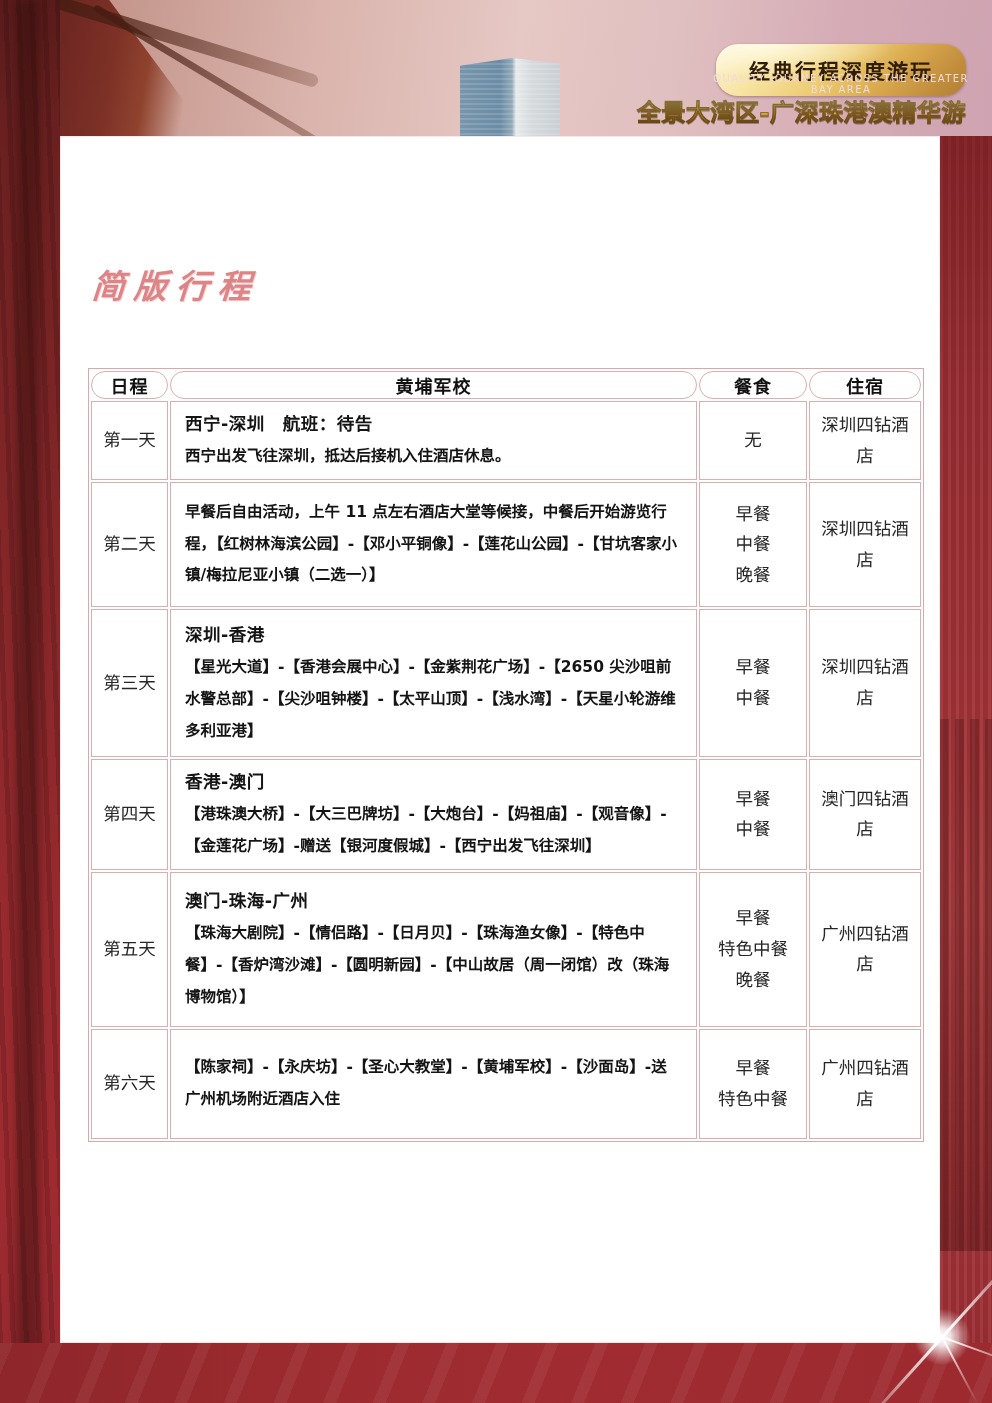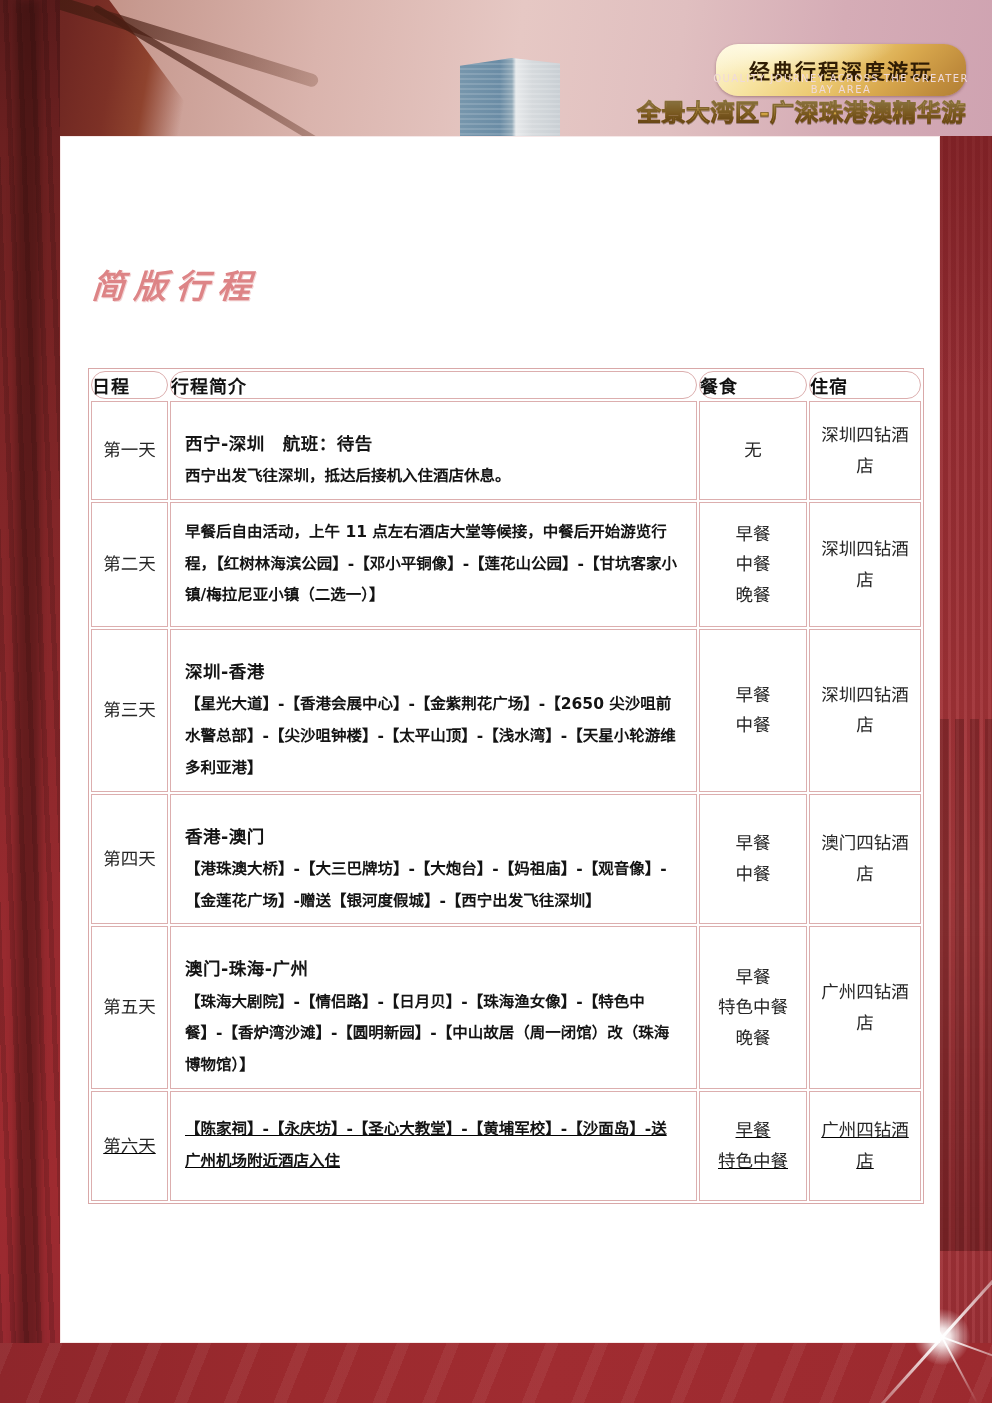--- a/index.html
+++ b/index.html
@@ -116,32 +116,32 @@
     position:absolute; left:88px; top:368px; z-index:2;
     width:834px; table-layout:fixed;
     border-collapse:separate; border-spacing:2px;
     background:#ffffff; border:1px solid #d9a8a8;
   }
   table.itinerary th, table.itinerary td{
     border:1px solid #dcaeae; background:#fff; vertical-align:middle;
   }
   table.itinerary th{
     height:20px; font-family:"DejaVu Serif", serif; font-weight:700;
-    font-size:18px; color:#111; text-align:left; letter-spacing:1px;border-radius:14px;
+    font-size:18px; color:#111; text-align:center; letter-spacing:1px;border-radius:14px;
   }
   td.day-cell, td.meals-cell, td.hotel-cell{
     font-family:"DejaVu Serif", serif; font-size:17.5px; color:#262626;
     text-align:center; line-height:1.75; padding:4px 6px;
   }
   td.itinerary-cell{
     padding:6px 14px; text-align:left;
     font-family:"DejaVu Sans", sans-serif; font-weight:700;
     font-size:15.5px; line-height:2.05; color:#141414;
   }
-  .itinerary-heading{ font-size:17.5px; letter-spacing:.5px; line-height:1.9;margin-top:20px; }
+  .itinerary-heading{ font-size:17.5px; letter-spacing:.5px; line-height:1.9; }
   .meal-item{ display:block; }
 </style>
 </head>
 <body>
 
 <div class="page">
 
   <div class="bg-top">
     <div class="silhouette-left"></div>
     <div class="branch b1"></div>
@@ -165,21 +165,21 @@
   <table class="itinerary">
       <colgroup>
         <col style="width: 77px;">
         <col style="width: 527px;">
         <col style="width: 108px;">
         <col style="width: 112px;">
       </colgroup>
       <thead>
         <tr>
           <th>日程</th>
-          <th>行程简介</th>
+          <th>黄埔军校</th>
           <th>餐食</th>
           <th>住宿</th>
         </tr>
       </thead>
       <tbody>
         <tr style="height: 69px;">
           <td class="day-cell">第一天</td>
           <td class="itinerary-cell">
             <div class="itinerary-heading">西宁-深圳　航班：待告</div>
             <div class="itinerary-description">西宁出发飞往深圳，抵达后接机入住酒店休息。</div>
@@ -231,21 +231,21 @@
             <div class="itinerary-heading">澳门-珠海-广州</div>
             <div class="itinerary-description">【珠海大剧院】-【情侣路】-【日月贝】-【珠海渔女像】-【特色中餐】-【香炉湾沙滩】-【圆明新园】-【中山故居（周一闭馆）改（珠海博物馆）】</div>
           </td>
           <td class="meals-cell">
             <span class="meal-item">早餐</span>
             <span class="meal-item">特色中餐</span>
             <span class="meal-item">晚餐</span>
           </td>
           <td class="hotel-cell">广州四钻酒店</td>
         </tr>
-        <tr style="height: 110px; text-decoration: underline;">
+        <tr style="height: 110px;">
           <td class="day-cell">第六天</td>
           <td class="itinerary-cell">
             <div class="itinerary-description">【陈家祠】-【永庆坊】-【圣心大教堂】-【黄埔军校】-【沙面岛】-送广州机场附近酒店入住</div>
           </td>
           <td class="meals-cell">
             <span class="meal-item">早餐</span>
             <span class="meal-item">特色中餐</span>
           </td>
           <td class="hotel-cell">广州四钻酒店</td>
         </tr>

